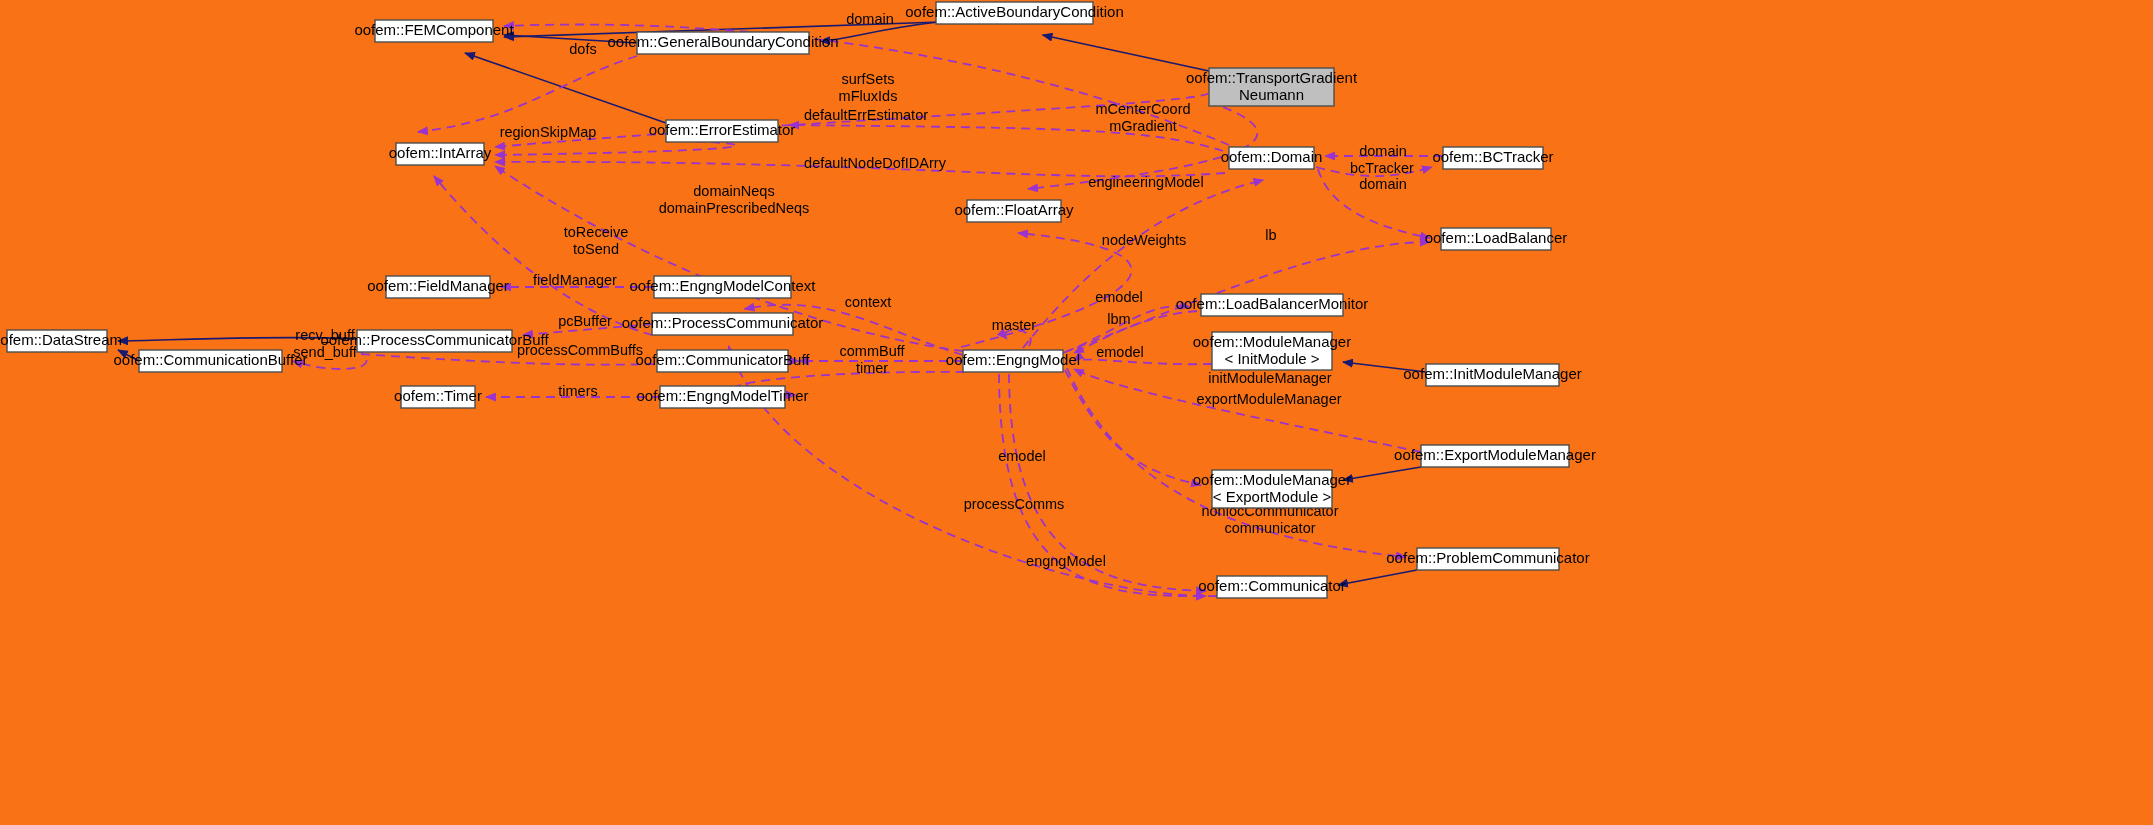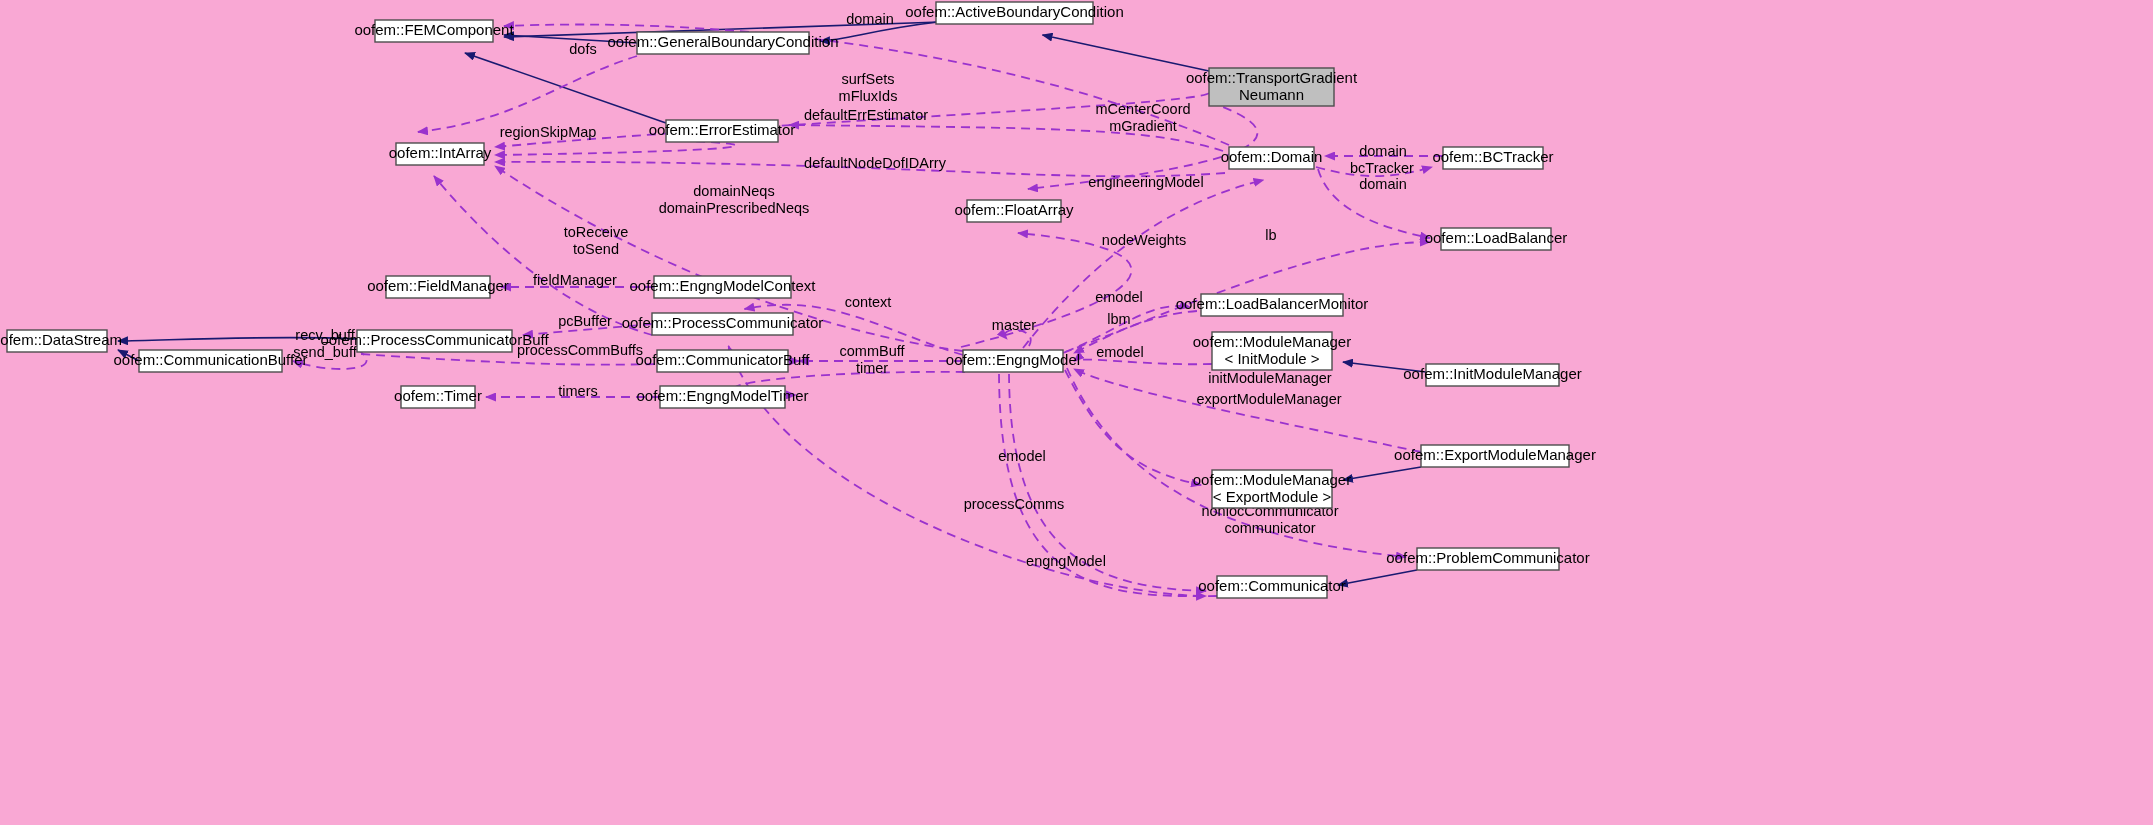--- a/index.html
+++ b/index.html
@@ -4,21 +4,21 @@
 <style>
   html, body {
     margin: 0;
     padding: 0;
     background: #ffffff;
   }
   #diagram-root {
     position: relative;
     width: 2153px;
     height: 825px;
-    background: #f9a8d4;
+    background: #f97316;
     font-family: "Liberation Sans", sans-serif;
     overflow: hidden;
   }
   svg#graph {
     position: absolute;
     left: 0;
     top: 0;
     width: 2153px;
     height: 825px;
     display: block;

